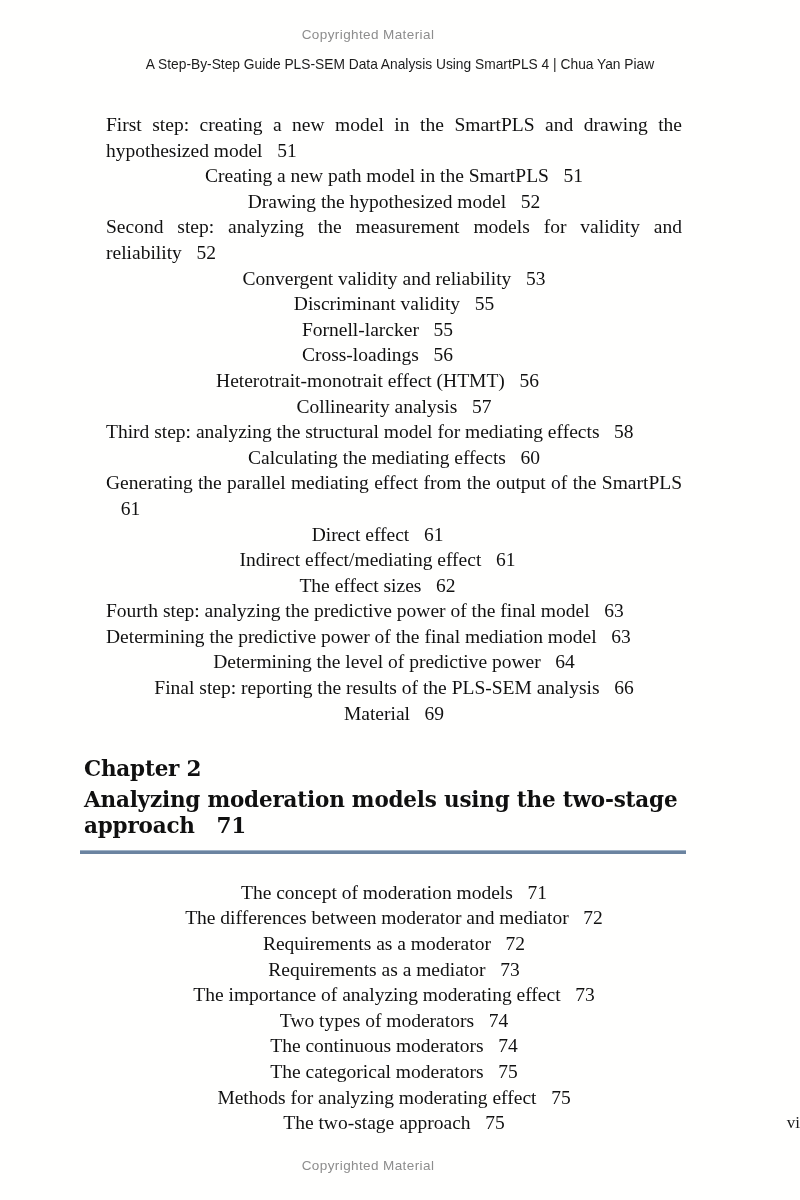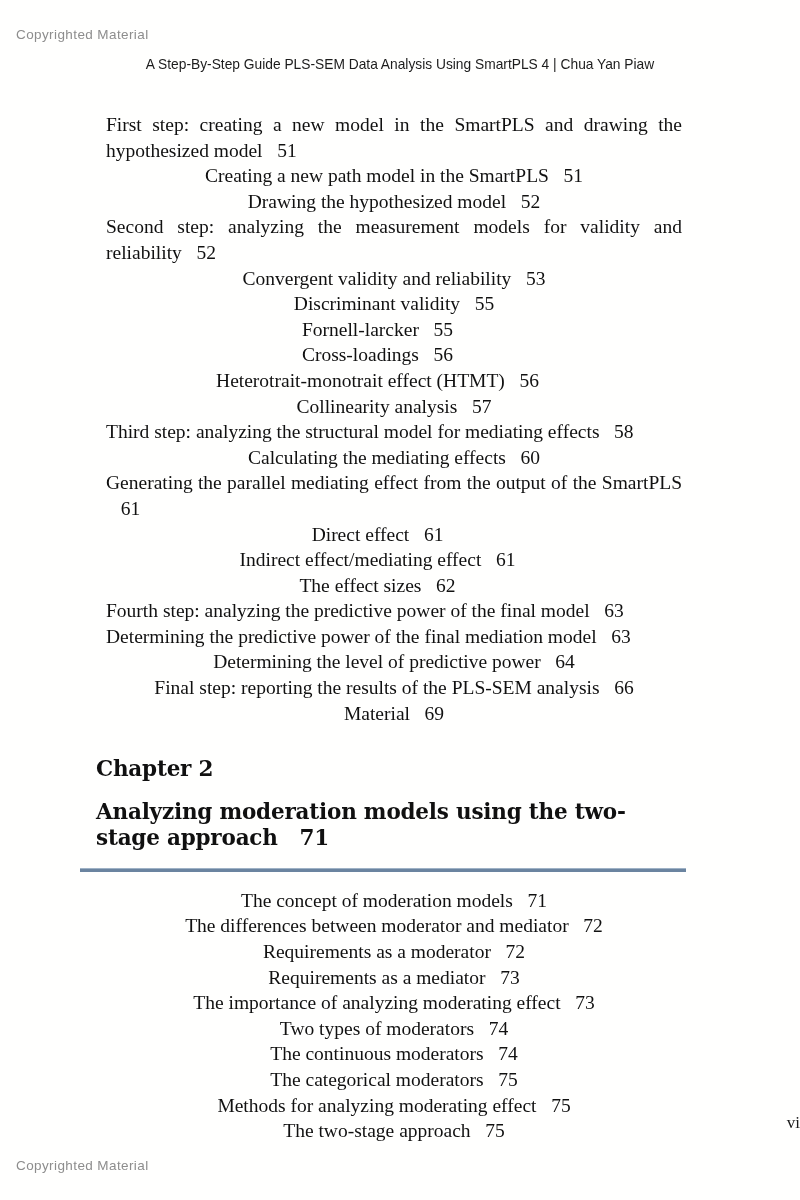--- a/index.html
+++ b/index.html
@@ -12,23 +12,23 @@
     width: 800px;
     height: 1200px;
     background: #fffffe;
     overflow: hidden;
     font-family: "Liberation Serif", "DejaVu Serif", serif;
   }
 
   
   .watermark {
     position: absolute;
-    left: 16px;
+    left: 4px;
     width: 728px;
-    text-align: left;
+    text-align: center;
     font-family: "Liberation Sans", "DejaVu Sans", sans-serif;
     font-size: 13.5px;
     letter-spacing: 0.4px;
     color: #8d8d8d;
     white-space: nowrap;
   }
   .watermark-top { top: 27px; }
   .watermark-bottom { top: 1158px; }
 
   
@@ -88,31 +88,31 @@
   .chapter-block {
     margin-top: 30px;
   }
   .chapter-heading {
     font-family: "DejaVu Serif", "Liberation Serif", serif;
     font-weight: bold;
     font-size: 21.5px;
     line-height: 26.5px;
     color: #101010;
     letter-spacing: -0.2px;
-    margin: 16px;
+    margin: 4px;
   }
   .chapter-rule {
     margin-top: 10px;
     width: 606px;
     height: 3px;
     background: #6b84a0;
     border-top: 1px solid #9fb2c6;
   }
   .after-rule {
-    margin-top: 16px;
+    margin-top: 26px;
   }
 
   
   .folio {
     position: absolute;
     left: 0;
     top: 1113px;
     width: 800px;
     text-align: right;
     font-size: 17px;

